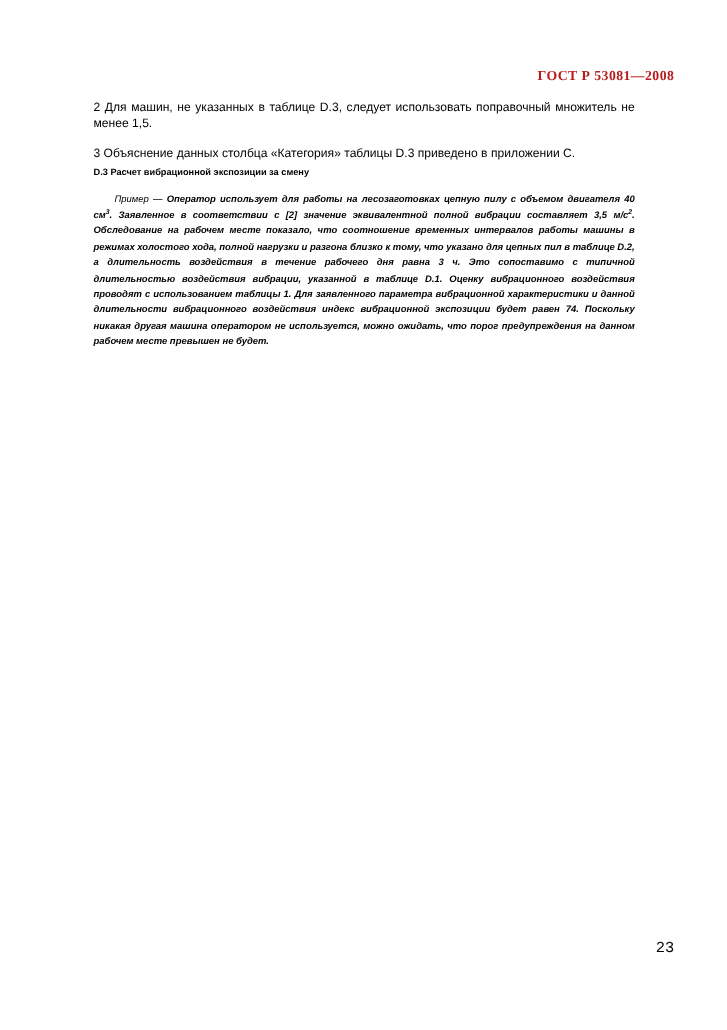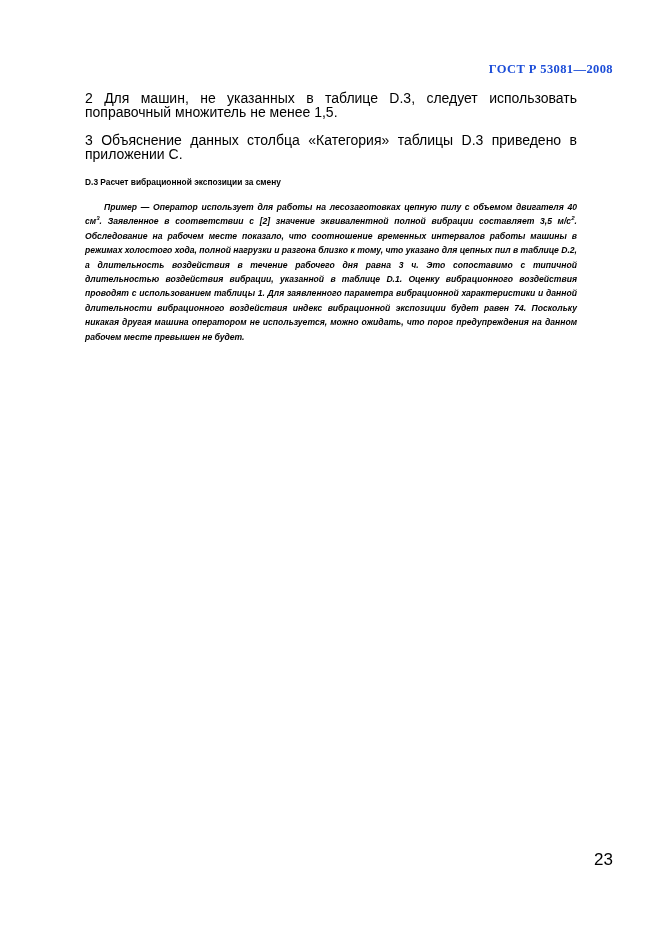--- a/index.html
+++ b/index.html
@@ -18,44 +18,44 @@
     overflow: hidden;
   }
   .header {
     position: absolute;
     top: 62px;
     right: 48px;
     font-family: "Liberation Serif", serif;
     font-size: 12.5px;
     font-weight: bold;
     letter-spacing: 0.4px;
-    color: #1d4ed8;
+    color: #b91c1c;
     white-space: nowrap;
   }
   .content {
     position: absolute;
     left: 85px;
     top: 92px;
     width: 492px;
   }
   .note {
-    font-size: 14px;
+    font-size: 11px;
     line-height: 13.5px;
     color: #000;
     text-align: justify;
     margin: 0 0 0 0;
   }
   .note + .note {
     margin-top: 15px;
   }
   .section-title {
     font-size: 8.4px;
     font-weight: bold;
     color: #000;
-    margin-top: 16px;
+    margin-top: 3px;
     margin-bottom: 3px;
   }
   .body-par {
     font-size: 8.4px;
     line-height: 13.2px;
     color: #000;
     text-align: justify;
     text-indent: 19px;
     margin: 0;
   }
@@ -64,33 +64,33 @@
     line-height: 14.4px;
     color: #000;
     text-align: justify;
     text-indent: 19px;
     font-style: italic;
     font-weight: bold;
     margin-top: 13px;
   }
   .example .lead {
     font-style: italic;
-    font-weight: bold;
+    font-weight: normal;
   }
   sup {
     font-size: 6.2px;
     vertical-align: super;
     line-height: 0;
   }
   .page-number {
     position: absolute;
     right: 48px;
     bottom: 66px;
-    font-family: Liberation Sans, sans-serif;
-    font-size: 17px;
+    font-family: Liberation Mono, monospace;
+    font-size: 14px;
     color: #000;
   }
 </style>
 </head>
 <body>
 
 <div class="page">
 
   <div class="header">ГОСТ Р 53081—2008</div>
 

